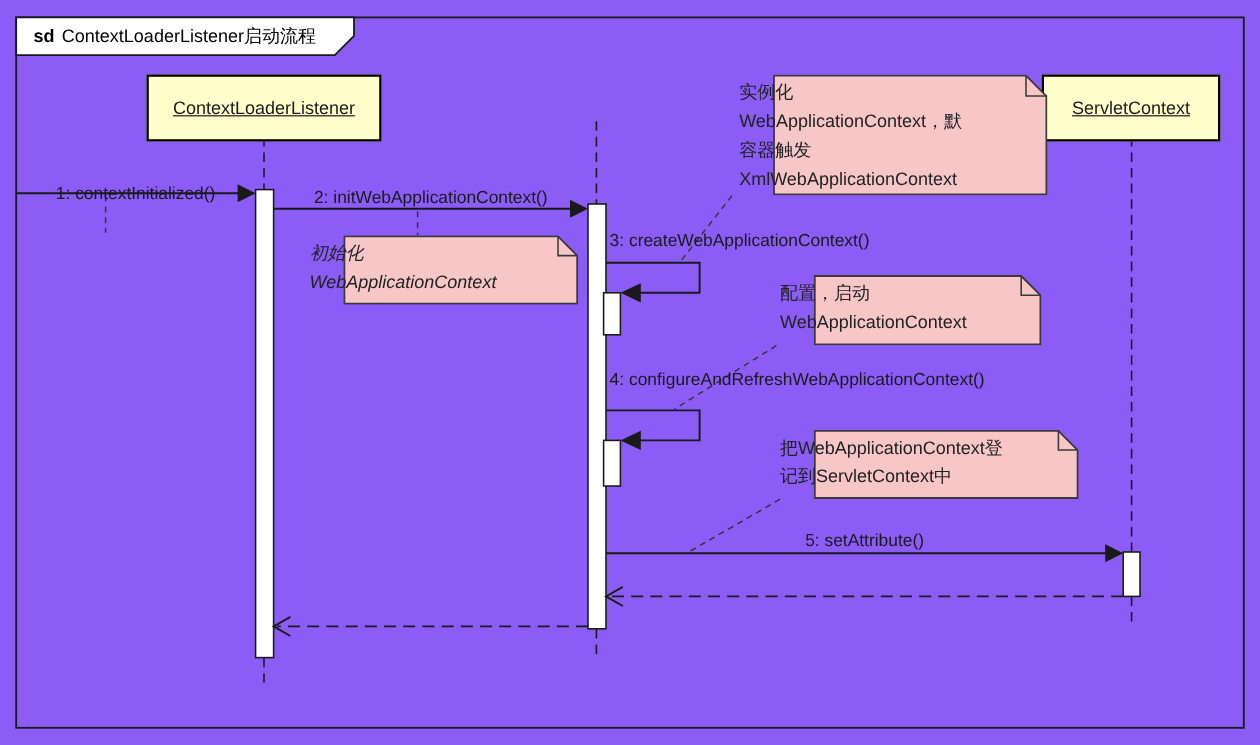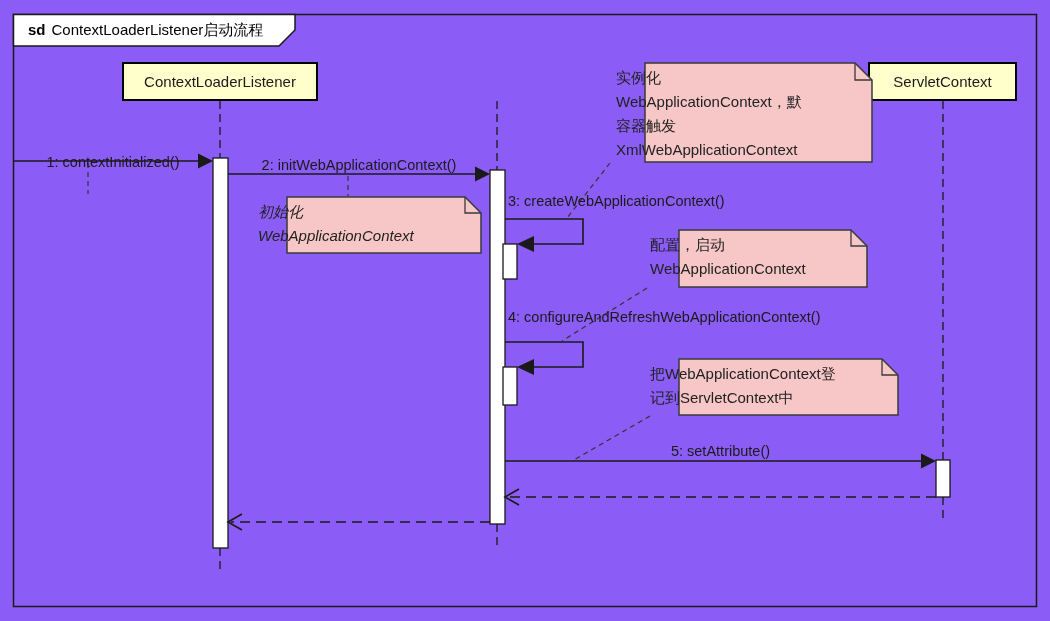--- a/index.html
+++ b/index.html
@@ -2,24 +2,24 @@
 <html style="--head-fill: #ffffcc; --note-fill: #f7c6c6; --note-border: #3a3a3a;"><head>
 <meta charset="utf-8">
 <style>
   html,body{margin:0;padding:0;background:#ffffff;}
   #stage{
     position:relative;width:1050px;height:621px;background:#8b5cf6;overflow:hidden;
     font-family:"Liberation Sans","DejaVu Sans",sans-serif;color:#1a1a1a;
   }
   #overlay{position:absolute;left:0;top:0;}
   .lifeline-head{
-    position:absolute;height:39px;box-sizing:border-box;
+    position:absolute;height:56px;box-sizing:border-box;
     background:var(--head-fill,#ffffcc);border:2.5px solid #000;
     display:flex;align-items:center;justify-content:center;
-    font-size:15px;color:#1a1a1a;
+    font-size:15px;color:#1a1a1a;text-decoration:underline;
   }
   .msg-label{position:absolute;font-size:14.5px;white-space:nowrap;color:#1a1a1a;}
   .centered{text-align:center;}
   .note{position:absolute;padding-left:36px;}
   .note-body{fill:var(--note-fill,#f7c6c6);stroke:var(--note-border,#3a3a3a);stroke-width:1.5;}
   .note-fold{fill:none;stroke:var(--note-border,#3a3a3a);stroke-width:1.3;}
   .note-text{
     position:absolute;left:8px;top:4px;right:4px;
     font-size:15px;line-height:24px;color:#222;
   }

